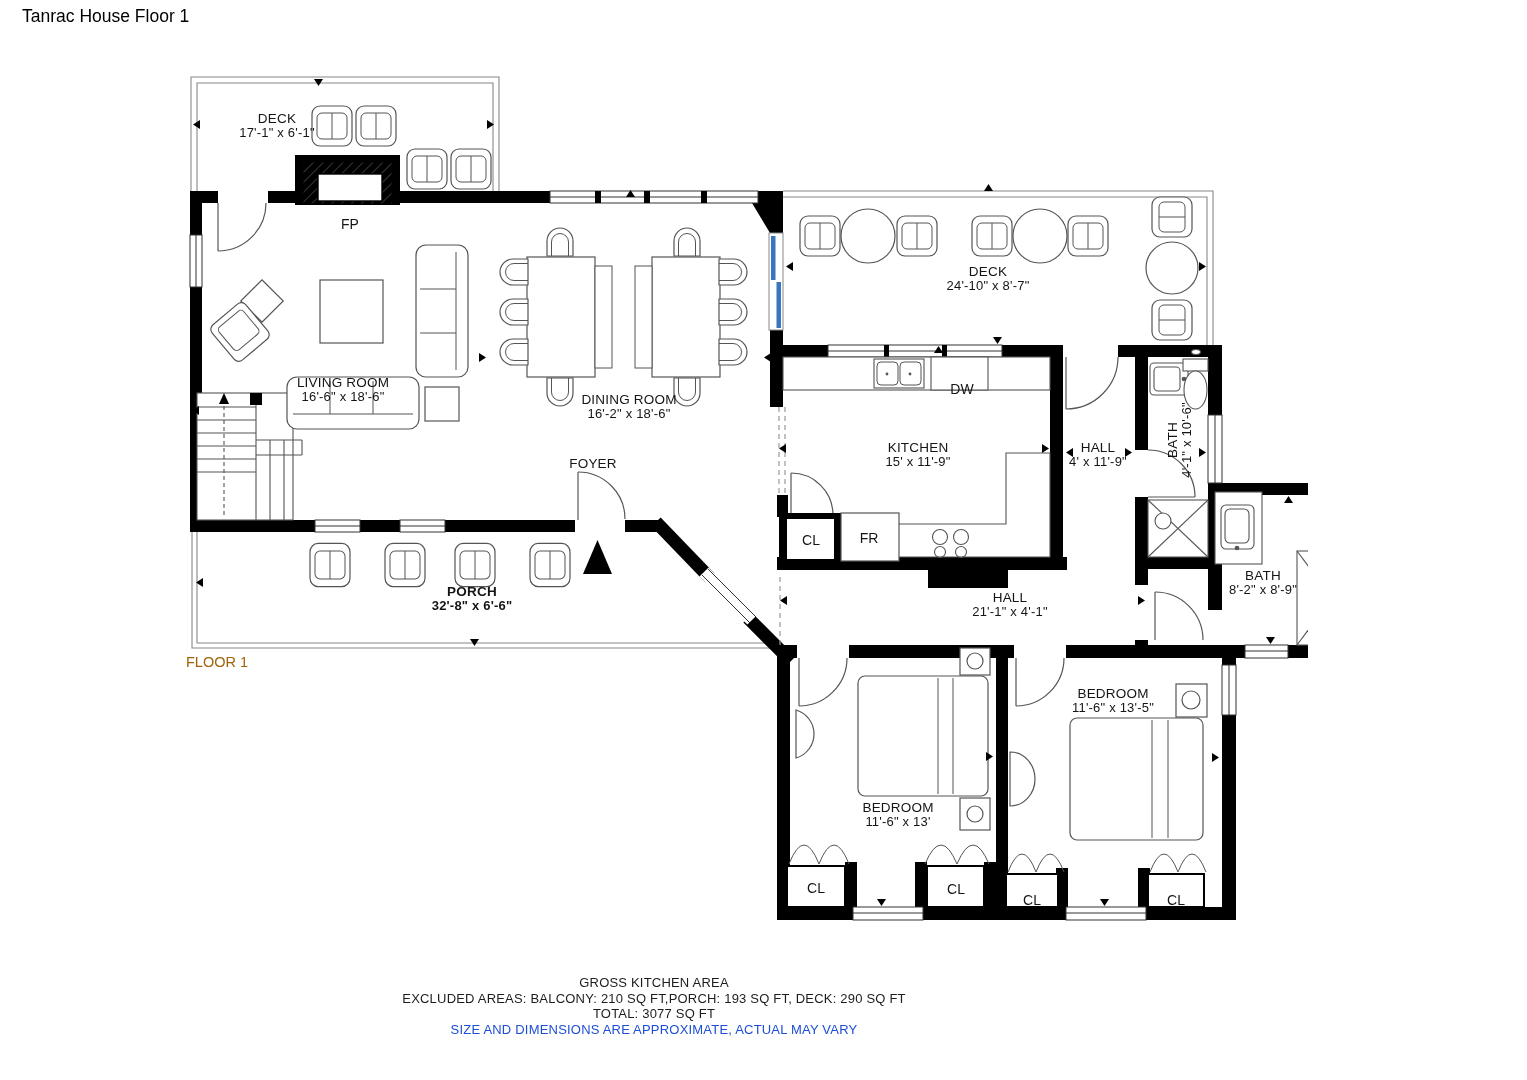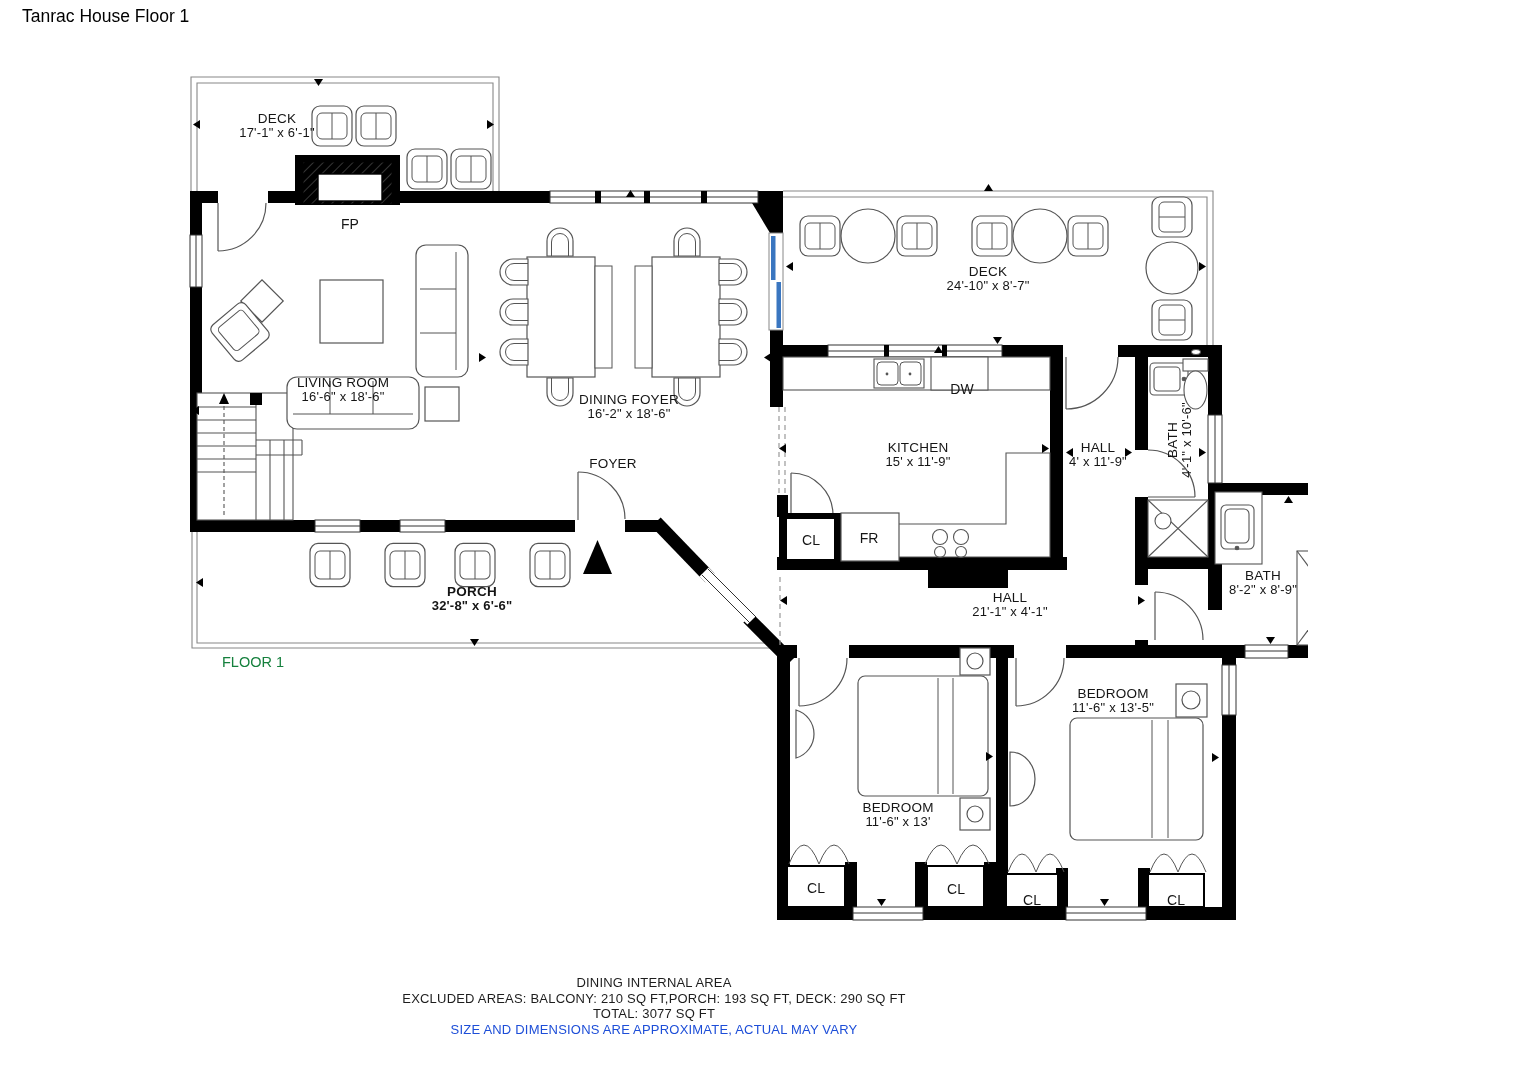--- a/index.html
+++ b/index.html
@@ -6,21 +6,21 @@
   #page{position:relative;width:1308px;height:1080px;background:#fff;overflow:hidden;
         font-family:"Liberation Sans", sans-serif;color:#111;}
   #plan-svg{position:absolute;left:0;top:0;}
   .lbl{position:absolute;transform:translate(-50%,-50%);text-align:center;
        font-size:13.5px;line-height:1.14;letter-spacing:.2px;color:#151515;white-space:nowrap;}
   .lbl .nm{font-size:13.5px;}
   .lbl .dm{font-size:13px;}
   .lbl.rot{transform:translate(-50%,-50%) rotate(-90deg);}
   .fix{position:absolute;transform:translate(-50%,-50%);font-size:14px;color:#151515;white-space:nowrap;}
   #title{position:absolute;left:22px;top:6px;font-size:17.5px;color:#000;}
-  #floor-label{position:absolute;left:186px;top:654px;font-size:14.5px;color:#15803d;margin-left:36px;}
+  #floor-label{position:absolute;left:186px;top:654px;font-size:14.5px;color:#a16207;}
   #footer{position:absolute;left:0;right:0;top:975px;text-align:center;
           font-size:13px;line-height:15.6px;color:#1d1d1d;letter-spacing:.2px;}
   #footer .muted{color:#1d4ed8;}
 </style>
 </head>
 <body>
 
 <div id="page">
 
 <svg id="plan-svg" width="1527" height="1080" viewBox="0 0 1527 1080">
@@ -501,21 +501,21 @@
   <div class="dm">17'-1" x 6'-1"</div>
 </div>
 <div class="fix" style="left:350px;top:188px;margin-top:36px;">FP</div>
 
 <div class="lbl" style="left:343px;top:362px;margin-top:28px;">
   <div class="nm">LIVING ROOM</div>
   <div class="dm">16'-6" x 18'-6"</div>
 </div>
 
 <div class="lbl" style="left:629px;top:407px;">
-  <div class="nm">DINING FOYER</div>
+  <div class="nm">DINING ROOM</div>
   <div class="dm">16'-2" x 18'-6"</div>
 </div>
 
 <div class="lbl" style="left:988px;top:279px;">
   <div class="nm">DECK</div>
   <div class="dm">24'-10" x 8'-7"</div>
 </div>
 
 <div class="lbl" style="left:918px;top:455px;">
   <div class="nm">KITCHEN</div>
@@ -533,21 +533,21 @@
 <div class="lbl rot" style="left:1180px;top:440px;">
   <div class="nm">BATH</div>
   <div class="dm">4'-1" x 10'-6"</div>
 </div>
 
 <div class="lbl" style="left:1263px;top:583px;">
   <div class="nm">BATH</div>
   <div class="dm">8'-2" x 8'-9"</div>
 </div>
 
-<div class="lbl" style="left:593px;top:464px;margin-left:20px;">
+<div class="lbl" style="left:593px;top:464px;">
   <div class="nm">FOYER</div>
 </div>
 
 <div class="lbl" style="left:472px;top:599px;font-weight:bold;">
   <div class="nm">PORCH</div>
   <div class="dm">32'-8" x 6'-6"</div>
 </div>
 
 <div class="lbl" style="left:1010px;top:605px;">
   <div class="nm">HALL</div>
@@ -565,19 +565,19 @@
 </div>
 
 <div class="fix" style="left:816px;top:888px;">CL</div>
 <div class="fix" style="left:956px;top:889px;">CL</div>
 <div class="fix" style="left:1032px;top:900px;">CL</div>
 <div class="fix" style="left:1176px;top:900px;">CL</div>
 
 <div id="floor-label">FLOOR 1</div>
 
 <div id="footer">
-  <div>DINING INTERNAL AREA</div>
+  <div>GROSS KITCHEN AREA</div>
   <div>EXCLUDED AREAS: BALCONY: 210 SQ FT,PORCH: 193 SQ FT, DECK: 290 SQ FT</div>
   <div>TOTAL: 3077 SQ FT</div>
   <div class="muted">SIZE AND DIMENSIONS ARE APPROXIMATE, ACTUAL MAY VARY</div>
 </div>
 
 </div>
 
 </body></html>

